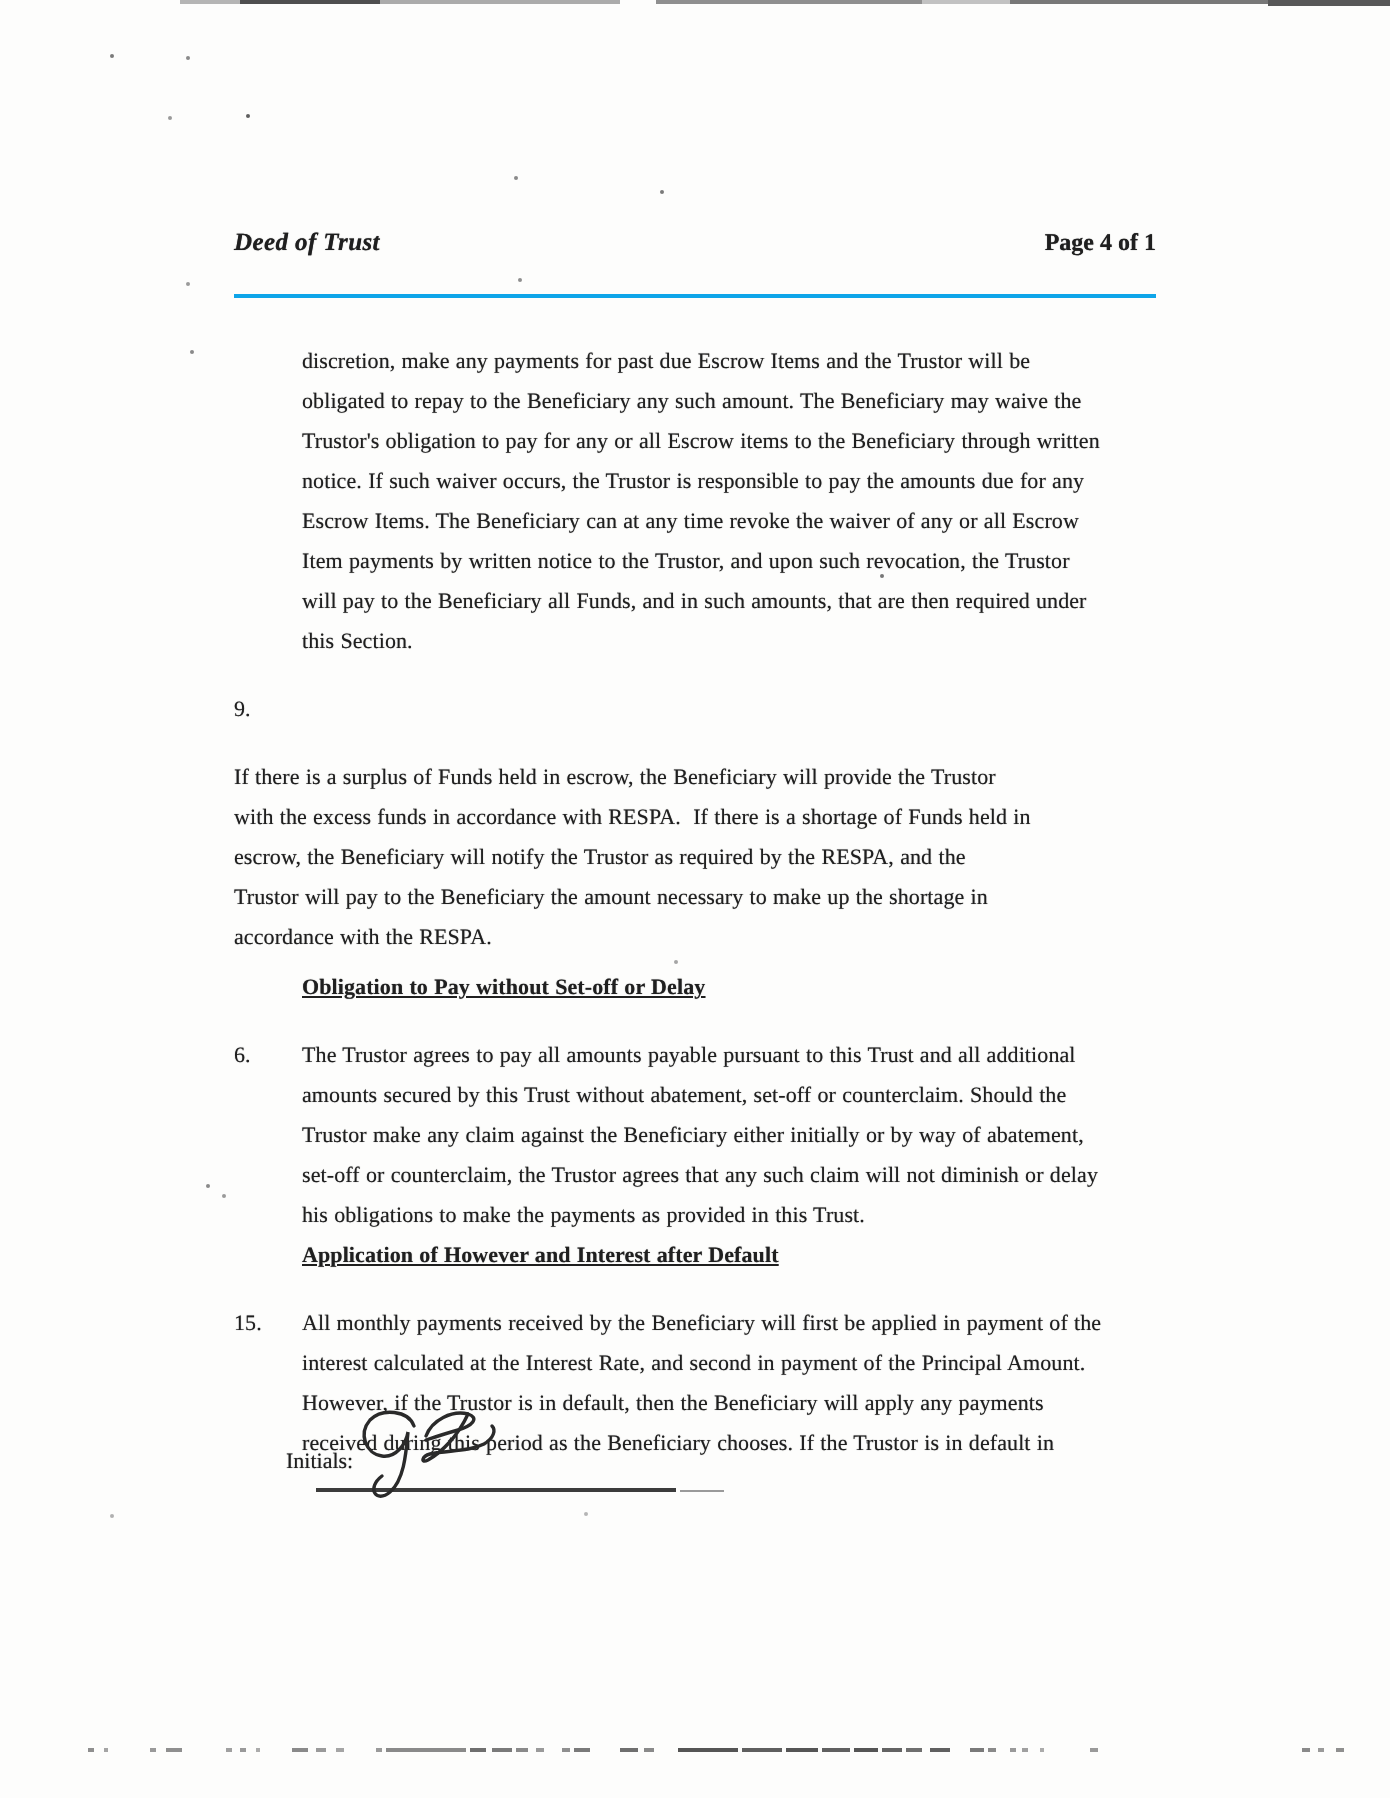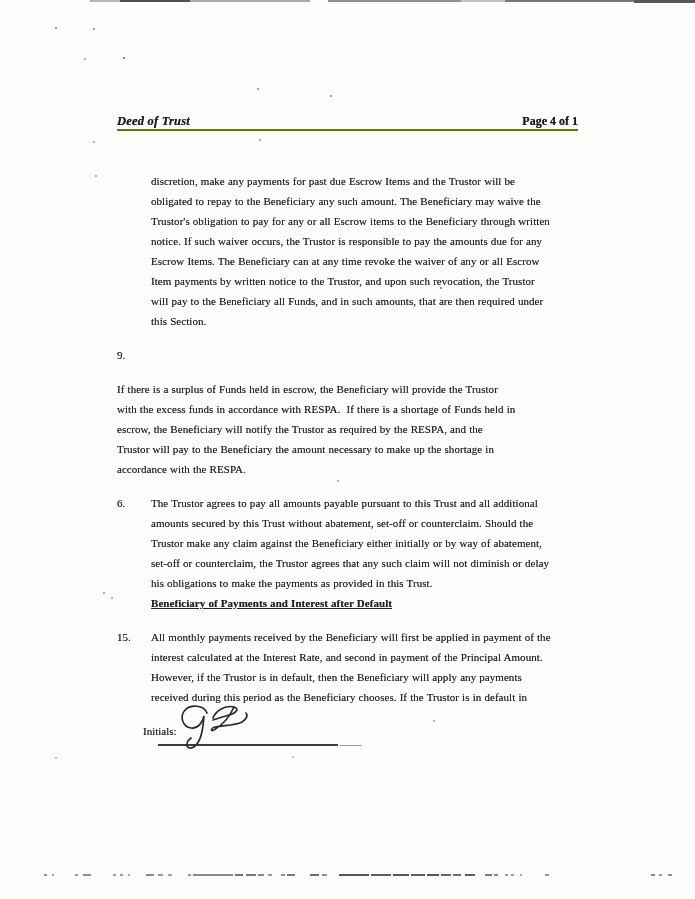--- a/index.html
+++ b/index.html
@@ -9,22 +9,22 @@
     margin:0 auto;
     background:#fdfdfc;
     overflow:hidden;
     font-family:"Liberation Serif", serif;
     color:#1f1f1f;
   }
   
   .doc-header{
     position:absolute;left:117px;top:114px;width:461px;
     display:flex;justify-content:space-between;align-items:flex-end;
-    border-bottom:2px solid #4d7c0f;
-    padding-bottom:0;
+    border-bottom:2px solid #0ea5e9;
+    padding-bottom:18px;
   }
   .doc-title{
     font-size:12.5px;font-weight:bold;font-style:italic;
     letter-spacing:.2px;
     text-shadow:0 0 .4px #333;
   }
   .doc-pageno{
     font-size:12px;font-weight:bold;
     text-shadow:0 0 .4px #333;
   }
@@ -161,31 +161,32 @@
     </div>
 
     <div class="para mb5">
       <span class="para-text">If there is a surplus of Funds held in escrow, the Beneficiary will provide the Trustor
 with the excess funds in accordance with RESPA.  If there is a shortage of Funds held in
 escrow, the Beneficiary will notify the Trustor as required by the RESPA, and the
 Trustor will pay to the Beneficiary the amount necessary to make up the shortage in
 accordance with the RESPA.</span>
     </div>
 
+    <div class="section-heading">Obligation to Pay without Set-off or Delay</div>
 
     <div class="para">
       <span class="para-num">6.</span>
       <span class="para-text">The Trustor agrees to pay all amounts payable pursuant to this Trust and all additional
 amounts secured by this Trust without abatement, set-off or counterclaim. Should the
 Trustor make any claim against the Beneficiary either initially or by way of abatement,
 set-off or counterclaim, the Trustor agrees that any such claim will not diminish or delay
 his obligations to make the payments as provided in this Trust.</span>
     </div>
 
-    <div class="section-heading">Beneficiary of Payments and Interest after Default</div>
+    <div class="section-heading">Application of However and Interest after Default</div>
 
     <div class="para">
       <span class="para-num">15.</span>
       <span class="para-text">All monthly payments received by the Beneficiary will first be applied in payment of the
 interest calculated at the Interest Rate, and second in payment of the Principal Amount.
 However, if the Trustor is in default, then the Beneficiary will apply any payments
 received during this period as the Beneficiary chooses. If the Trustor is in default in</span>
     </div>
 
   </div>

